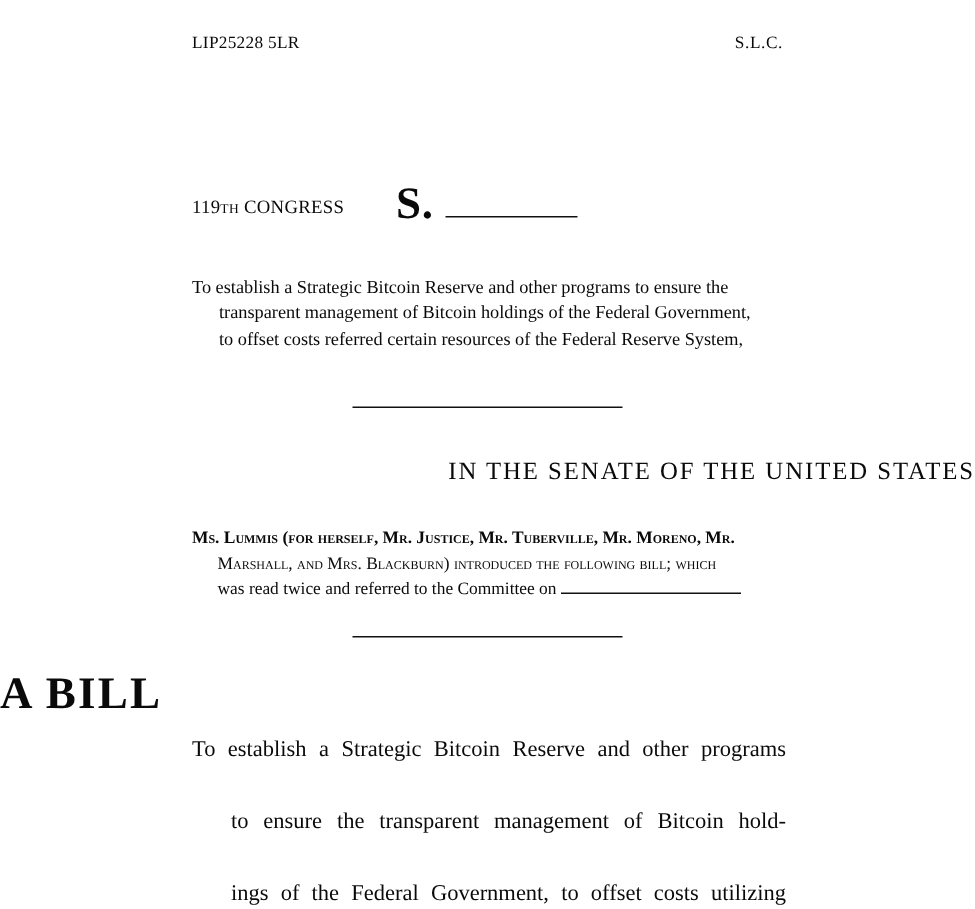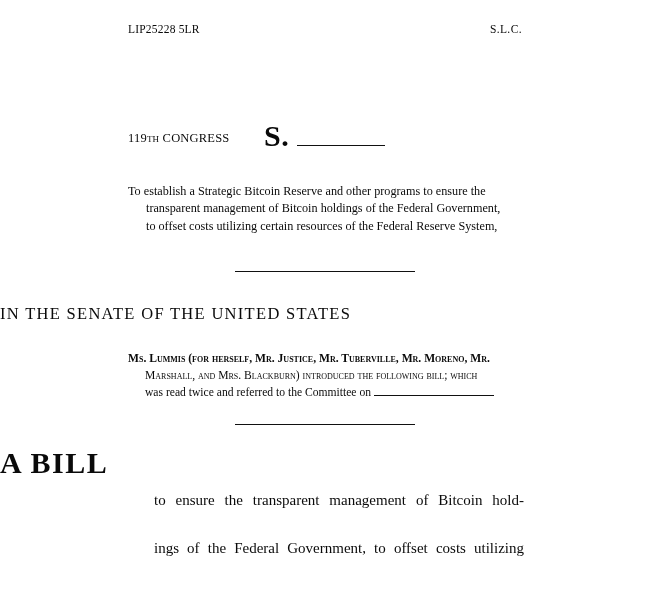--- a/index.html
+++ b/index.html
@@ -115,21 +115,21 @@
   }
   .rule-1 { top: 271px; }
   .rule-2 { top: 424px; }
 
   
   .senate-line {
     position: absolute;
     top: 304px;
     left: 0;
     width: 650px;
-    text-align: left;
+    text-align: right;
     font-size: 16.5px;
     font-variant: small-caps;
     letter-spacing: 1.3px;
   }
 
   
   .sponsors {
     position: absolute;
     top: 351px;
     left: 128px;
@@ -206,36 +206,37 @@
     </div>
     <div class="bill-designator">
       <span class="s">S.</span>
       <span class="blank"></span>
     </div>
   </div>
 
   <div class="purpose">
     <span class="ind">To establish a Strategic Bitcoin Reserve and other programs to ensure the</span>
     <span class="hang">transparent management of Bitcoin holdings of the Federal Government,</span>
-    <span class="hang">to offset costs utilizing certain resources of the Federal Reserve System,</span>
+    <span class="hang">to offset costs referred certain resources of the Federal Reserve System,</span>
   </div>
 
   <div class="rule rule-1"></div>
 
   <div class="senate-line">IN THE SENATE OF THE UNITED STATES</div>
 
   <div class="sponsors">
     <span class="ln1 smallcaps">Ms. Lummis (for herself, Mr. Justice, Mr. Tuberville, Mr. Moreno, Mr.</span>
     <span class="ln2 smallcaps">Marshall, and Mrs. Blackburn) introduced the following bill; which</span>
     <span class="ln3"><span>was read twice and referred to the Committee on</span> <span class="fill"></span></span>
   </div>
 
   <div class="rule rule-2"></div>
 
   <div class="a-bill">A BILL</div>
 
   <div class="long-title">
+    <span class="l l1 justify-stretch">To establish a Strategic Bitcoin Reserve and other programs</span>
     <span class="l l2 justify-stretch">to ensure the transparent management of Bitcoin hold-</span>
     <span class="l l3 justify-stretch">ings of the Federal Government, to offset costs utilizing</span>
 
   </div>
 
 </div>
 
 </body></html>

